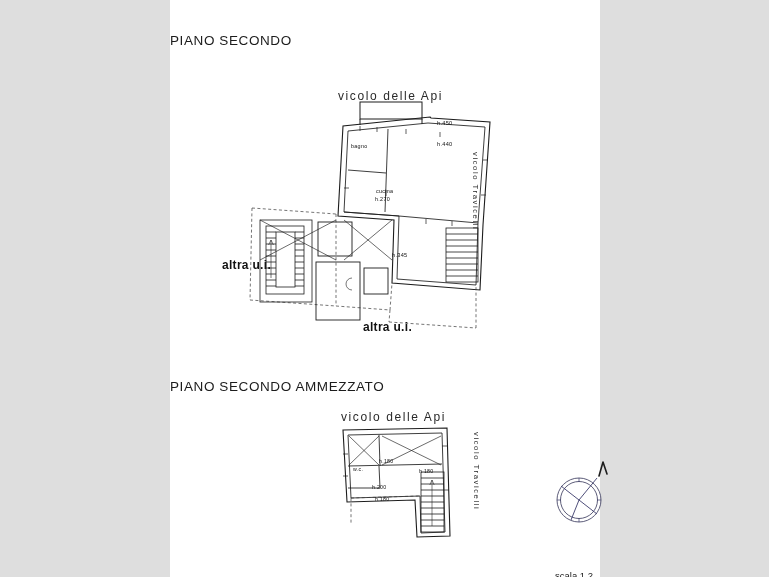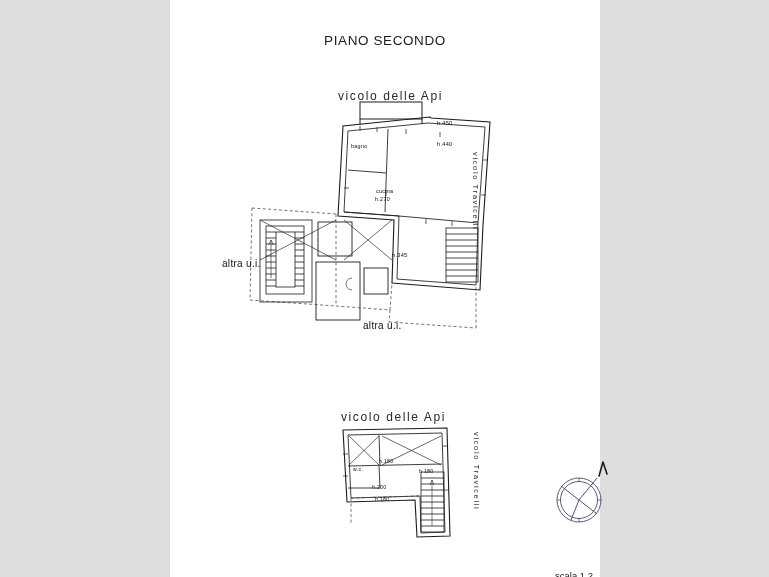--- a/index.html
+++ b/index.html
@@ -24,21 +24,21 @@
     position: absolute;
     left: 170px;
     top: 0px;
     width: 430px;
     height: 577px;
     background: #ffffff;
   }
   .plan-title {
     position: absolute;
     width: 100%;
-    text-align: center;
+    text-align: left;
     color: #1c1c1c;
     font-family: "Liberation Sans", sans-serif;
     font-size: 13.5px;
     letter-spacing: 0.6px;
     white-space: nowrap;
   }
   #title-piano-secondo { top: 33px; }
   #title-piano-secondo-ammezzato { top: 379px; }
 
   .street-label-h {
@@ -54,22 +54,22 @@
     color: #2a2a2a;
     font-size: 7.6px;
     letter-spacing: 1.6px;
     white-space: nowrap;
     writing-mode: vertical-rl;
     font-family: "Liberation Sans", sans-serif;
   }
   .unit-label {
     position: absolute;
     color: #111111;
-    font-size: 10px;
-    font-weight: normal;
+    font-size: 12px;
+    font-weight: bold;
     letter-spacing: 0.3px;
     white-space: nowrap;
     font-family: "Liberation Sans", sans-serif;
   }
   .scale-label {
     position: absolute;
     color: #222222;
     font-size: 9.5px;
     white-space: nowrap;
     font-family: "Liberation Sans", sans-serif;
@@ -177,20 +177,21 @@
     </div>
 
     <div class="unit-label" style="left:267px; top:120px; font-weight:normal; font-size:5.6px;">h.450</div>
     <div class="unit-label" style="left:267px; top:141px; font-weight:normal; font-size:5.6px;">h.440</div>
     <div class="unit-label" style="left:222px; top:252px; font-weight:normal; font-size:5.6px;">h.345</div>
 
     <div class="unit-label" style="left:181px; top:143px; font-weight:normal; font-size:5.4px;">bagno</div>
     <div class="unit-label" style="left:206px; top:188px; font-weight:normal; font-size:5.4px;">cucina</div>
     <div class="unit-label" style="left:205px; top:196px; font-weight:normal; font-size:5.4px;">h.270</div>
 
+    <div class="plan-title" id="title-piano-secondo-ammezzato">PIANO SECONDO AMMEZZATO</div>
 
     <div class="street-label-h" style="left:171px; top:410px;">vicolo delle Api</div>
 
     <div class="street-label-v" style="left:302px; top:432px;">vicolo Travicelli</div>
 
     <div class="drawing" style="left:155px; top:424px;">
       <svg width="160" height="125" viewBox="0 0 160 125">
         <g fill="none" stroke="#1c1c1c" stroke-width="1.1">
           <path d="M 18 6 L 122 4 L 125 112 L 92 113 L 90 76 L 22 78 Z"></path>
         </g>

